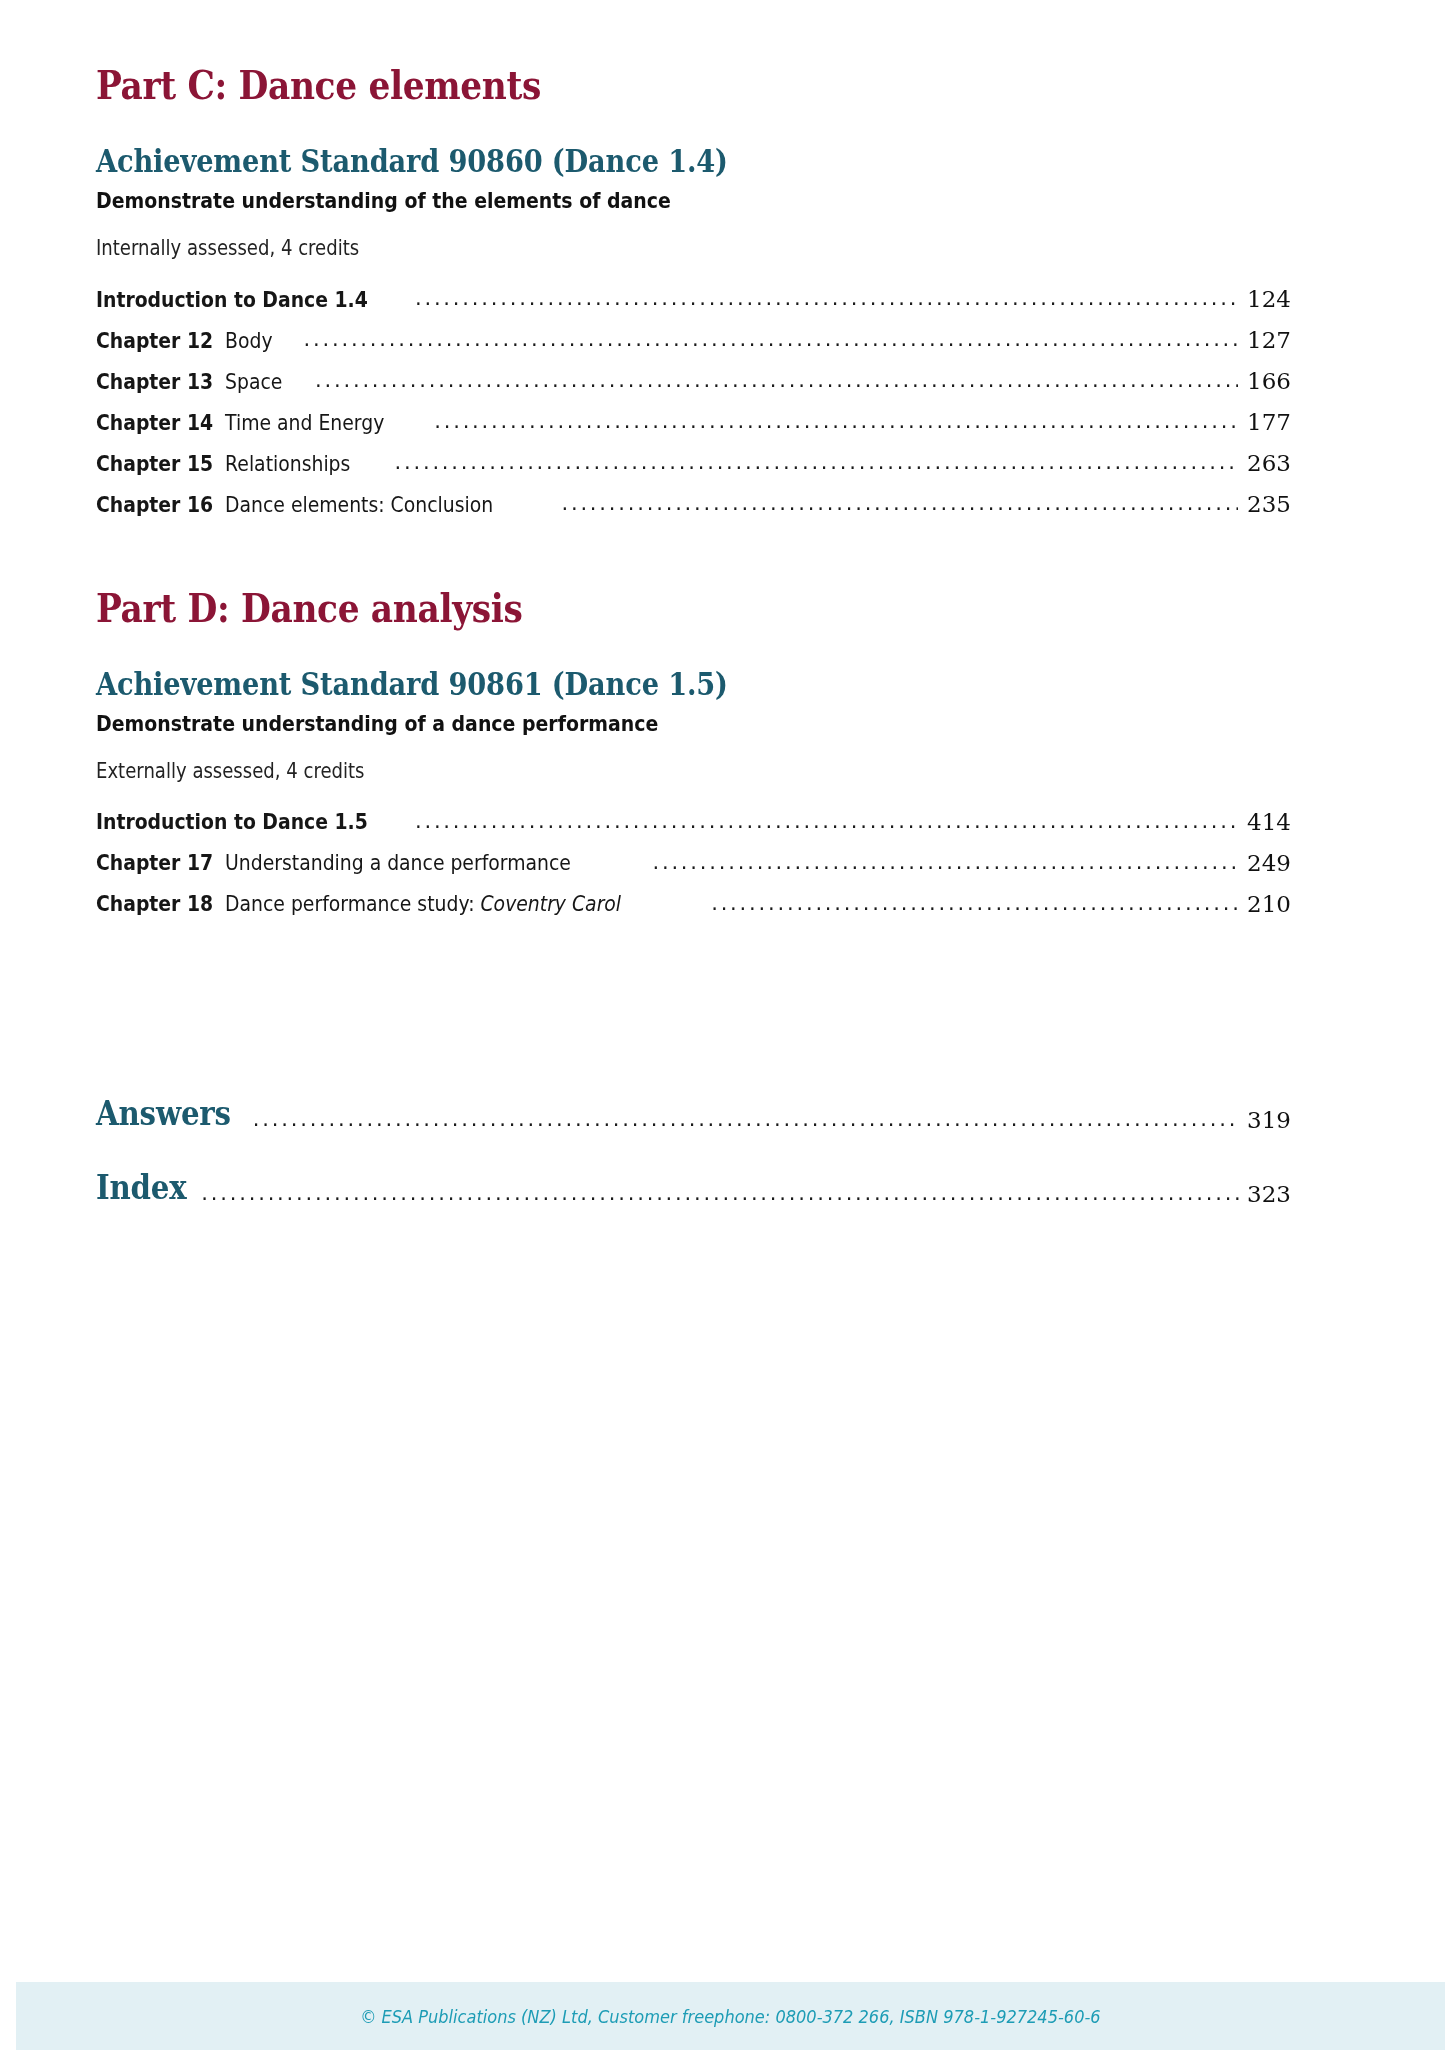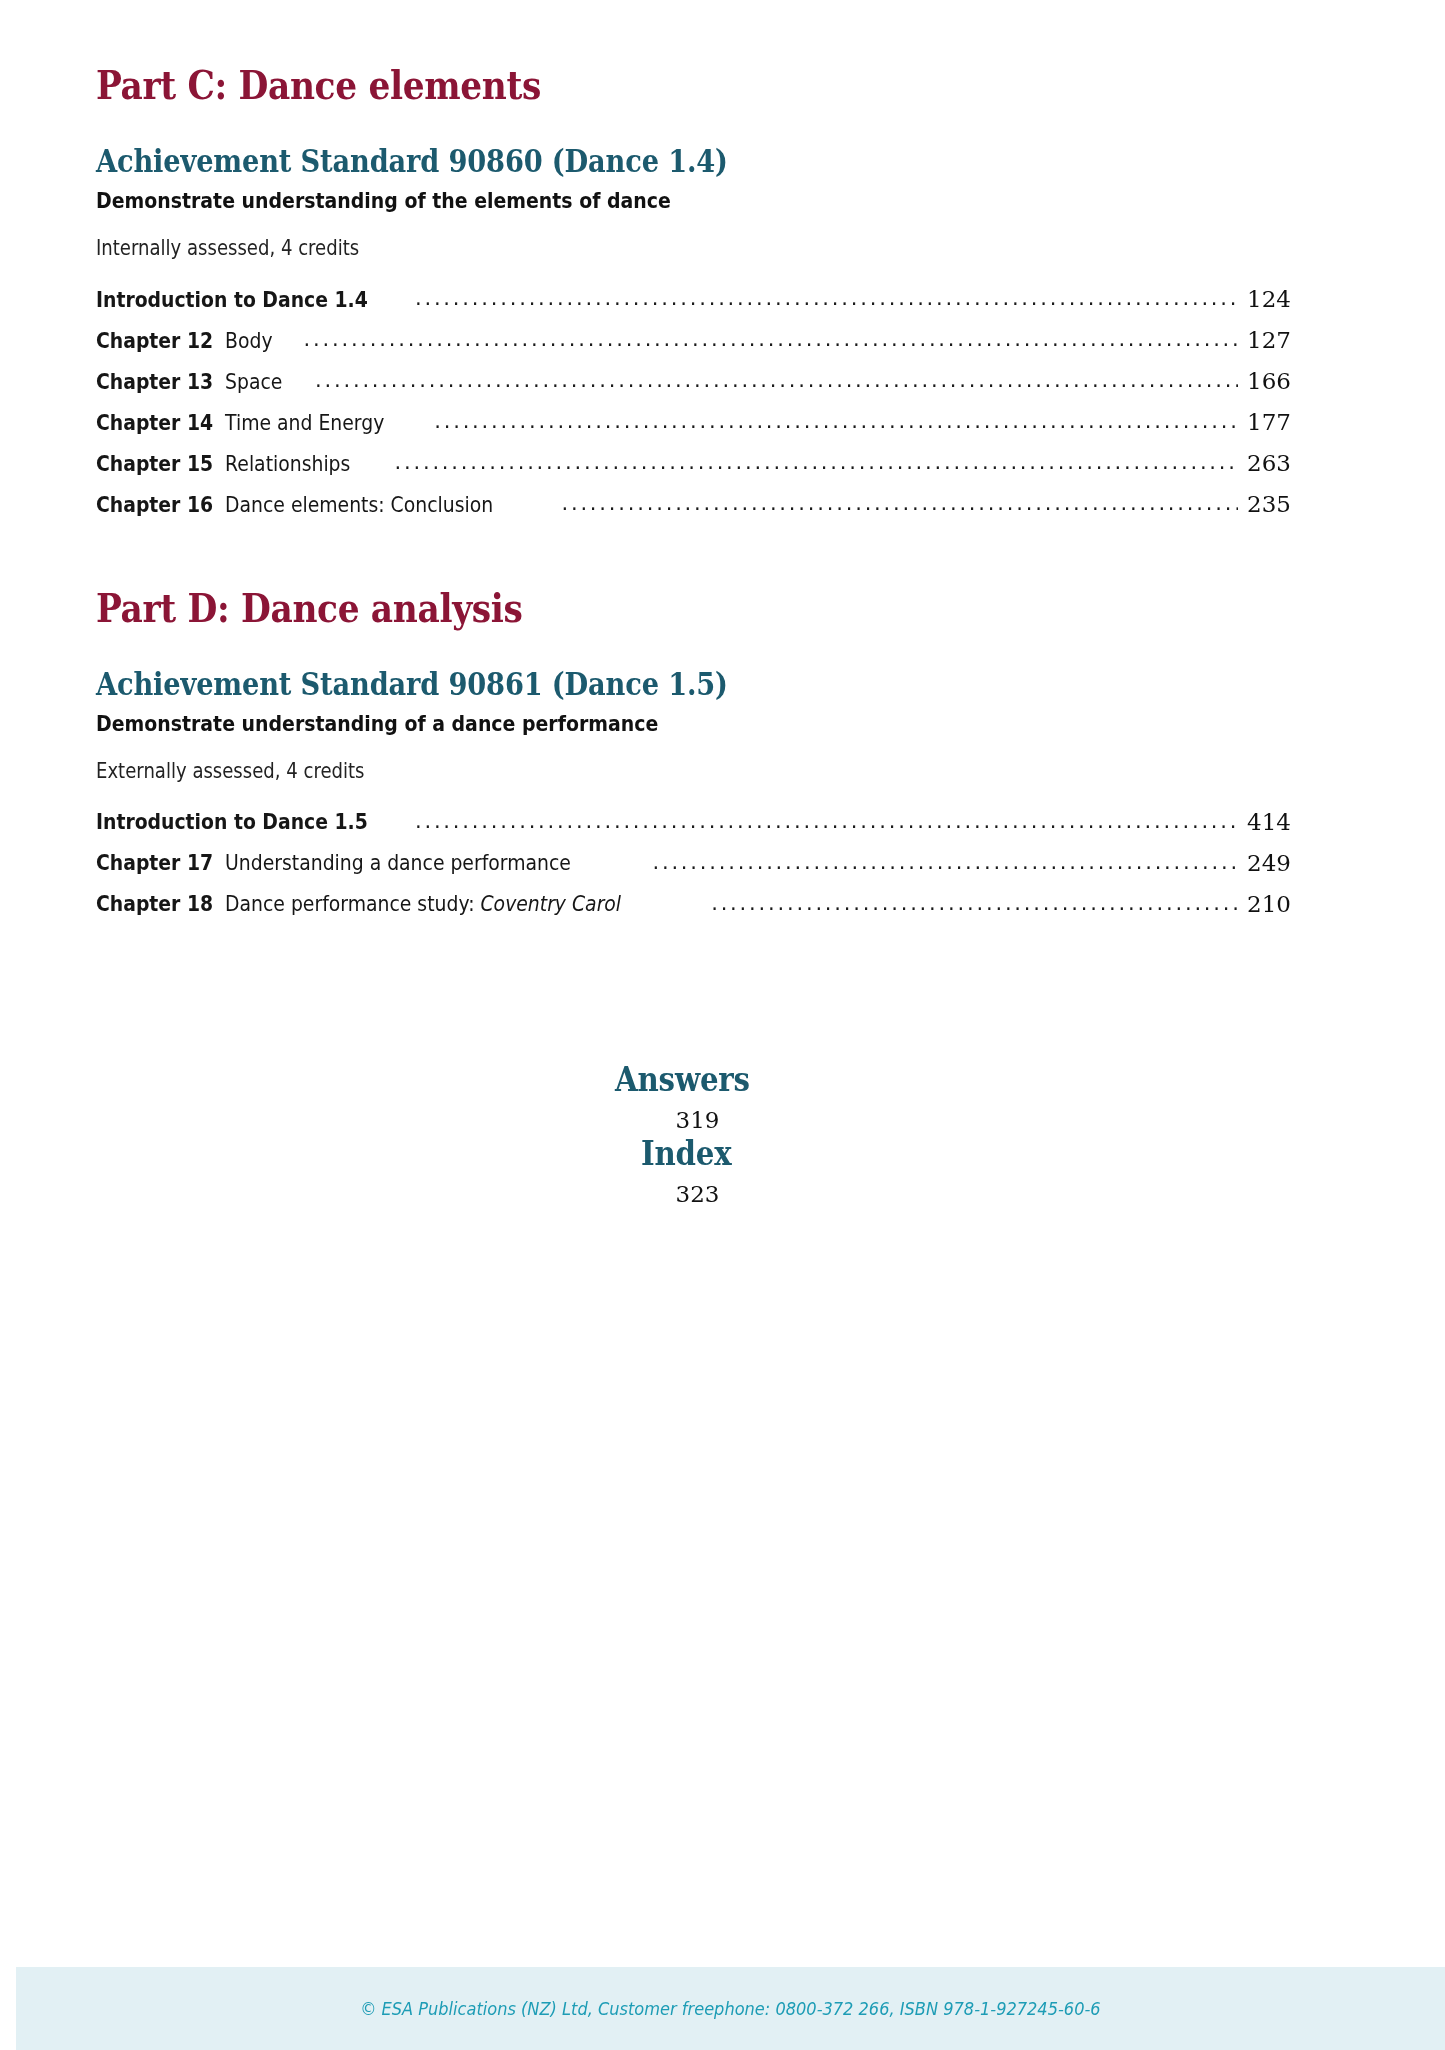--- a/index.html
+++ b/index.html
@@ -117,24 +117,23 @@
     font-size: 23px;
     color: #111111;
     text-align: right;
     min-width: 52px;
   }
 
   
   .back-matter { margin-top: 135px; }
   .bm-row {
     display: flex;
-    align-items: center;
+    align-items: flex-end;
     width: 1195px;
     height: 74px;
-    flex-direction: column;
   }
   .bm-label {
     font-family: "DejaVu Serif", "Liberation Serif", serif;
     font-weight: bold;
     font-size: 34px;
     letter-spacing: -0.2px;
     transform: scaleX(0.86);
     transform-origin: left bottom;
     flex: 0 0 auto;
     white-space: nowrap;
@@ -158,21 +157,21 @@
     min-width: 52px;
     text-align: right;
   }
 
   
   .footer-band {
     position: absolute;
     left: 0;
     right: 0;
     bottom: 0;
-    height: 83px;
+    height: 68px;
     background: #e2f0f4;
     display: flex;
     align-items: center;
     justify-content: center;
     margin-left: 16px;
   }
   .footer-text {
     font-family: "DejaVu Sans", "Liberation Sans", sans-serif;
     font-style: italic;
     font-size: 18px;

